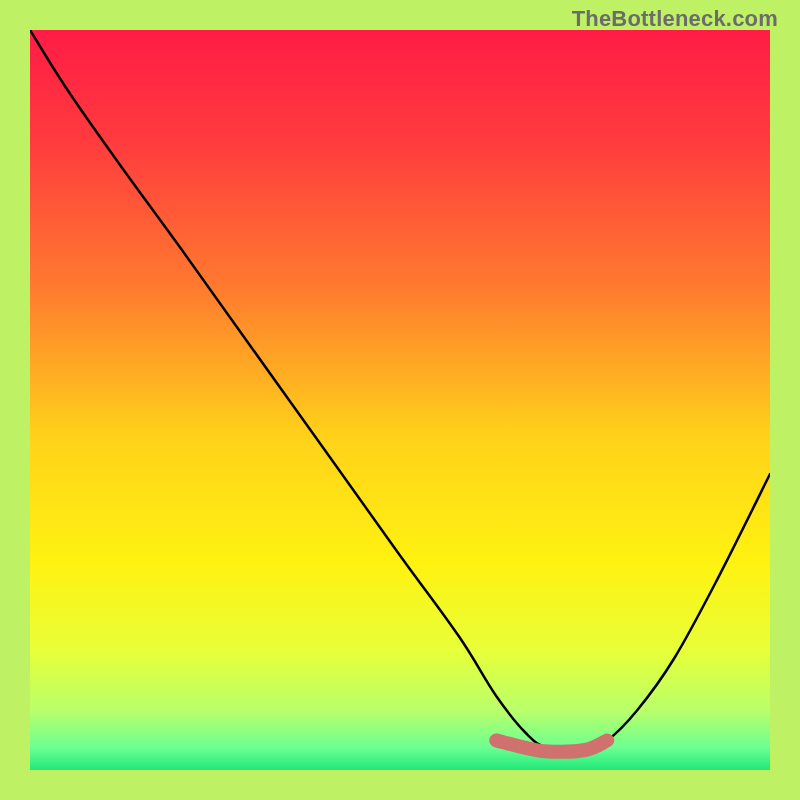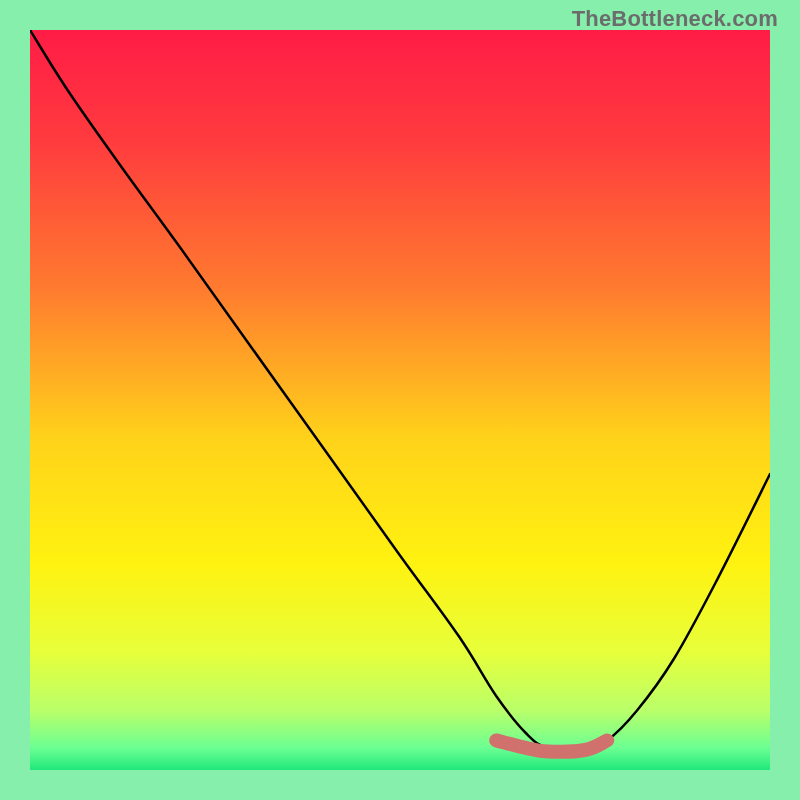--- a/index.html
+++ b/index.html
@@ -7,21 +7,21 @@
     padding: 0;
     width: 800px;
     height: 800px;
     background: #000;
     overflow: hidden;
   }
   .frame {
     position: relative;
     width: 800px;
     height: 800px;
-    background: #86efac;
+    background: #bef264;
   }
   .plot-area {
     position: absolute;
     left: 30px;
     top: 30px;
     width: 740px;
     height: 740px;
     overflow: hidden;
   }
   .gradient {

